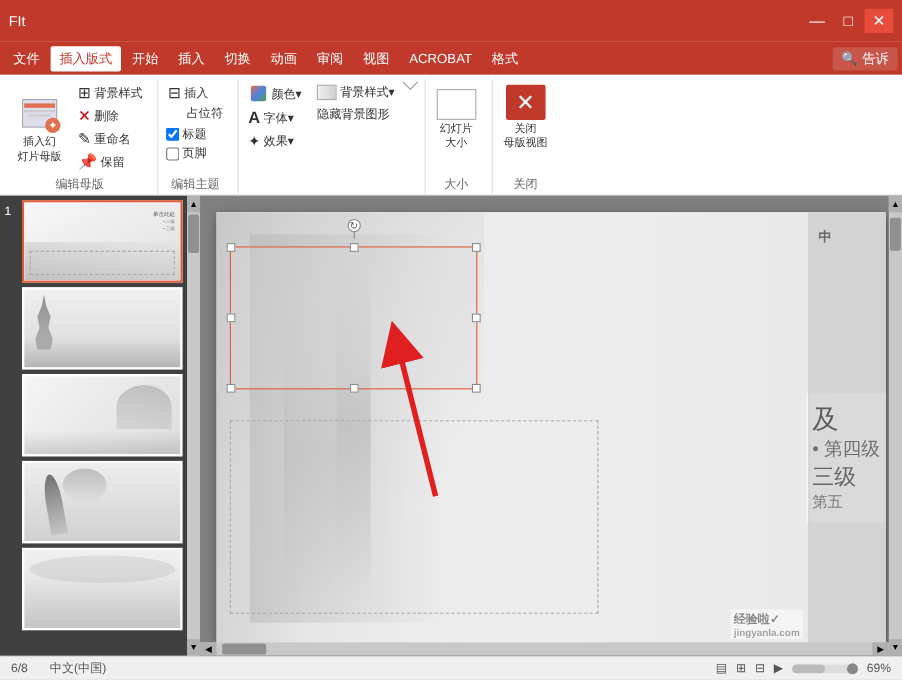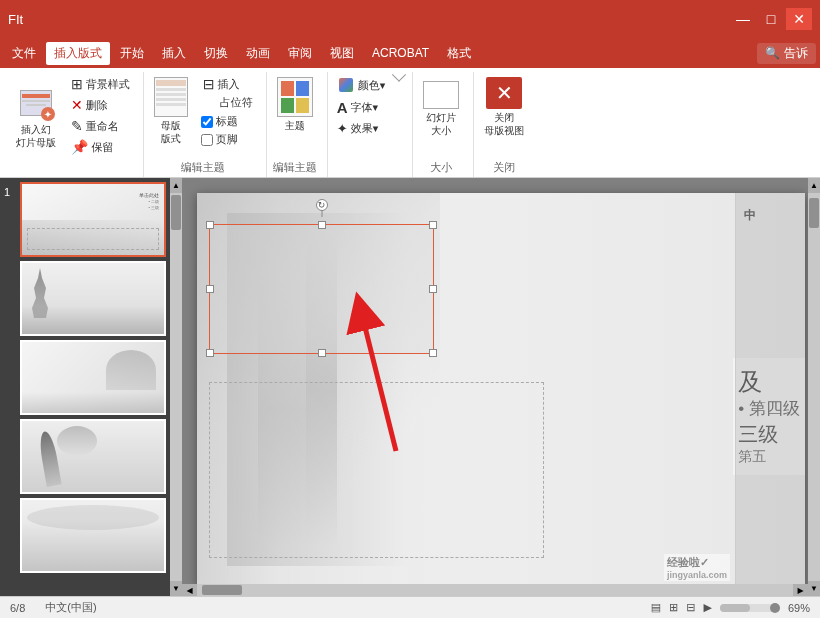--- a/index.html
+++ b/index.html
@@ -305,34 +305,25 @@
         <div class="ribbon-btn-small">
           <span style="font-size:14px;">✎</span>
           <span>重命名</span>
         </div>
         <div class="ribbon-btn-small">
           <span style="font-size:14px;">📌</span>
           <span>保留</span>
         </div>
       </div>
     </div>
+    <div class="ribbon-group-label">编辑母版</div>
   </div>
 
   <div class="ribbon-group">
     <div class="ribbon-group-content">
-      <div class="ribbon-btn">
-        <div style="width:34px; height:40px; border:1px solid #aaa; background:#f8f8f8; position:relative;">
-          <div style="width:30px; height:6px; background:#e8d0c0; margin:2px auto;"></div>
-          <div style="width:30px; height:3px; background:#ddd; margin:2px auto;"></div>
-          <div style="width:30px; height:3px; background:#ddd; margin:2px auto;"></div>
-          <div style="width:30px; height:3px; background:#ddd; margin:2px auto;"></div>
-          <div style="width:30px; height:3px; background:#ddd; margin:2px auto;"></div>
-        </div>
-        <span style="font-size:10px; text-align:center; line-height:1.3;">母版<br>版式</span>
-      </div>
       <div class="ribbon-col">
         <div class="ribbon-btn-small" style="flex-direction:column; align-items:flex-start;">
           <span style="display:flex; align-items:center; gap:3px;">
             <span style="font-size:14px;">⊟</span>
             <span>插入</span>
           </span>
           <span style="margin-left:17px;">占位符</span>
         </div>
         <label class="checkbox-row">
           <input type="checkbox" checked="" style="">
@@ -340,53 +331,47 @@
         </label>
         <label class="checkbox-row">
           <input type="checkbox" style="">
           <span>页脚</span>
         </label>
       </div>
     </div>
     <div class="ribbon-group-label">编辑主题</div>
   </div>
 
-  <div class="ribbon-group">
-    <div class="ribbon-group-content">
-      <div class="ribbon-btn">
-
-        <div style="width:36px; height:40px; background:#f8f8f8; border:1px solid #aaa; display:grid; grid-template-columns:1fr 1fr; gap:2px; padding:3px;">
-          <div style="background:#e07050;"></div>
-          <div style="background:#5080e0;"></div>
-          <div style="background:#50a050;"></div>
-          <div style="background:#e0c050;"></div>
-        </div>
-        <span style="font-size:10px;">主题</span>
-      </div>
-    </div>
-    <div class="ribbon-group-label">编辑主题</div>
-  </div>
 
   <div class="ribbon-group">
     <div class="ribbon-group-content">
       <div class="ribbon-col">
         <div class="ribbon-btn-small">
 
           <div style="width:18px; height:18px; display:flex; align-items:center; justify-content:center;">
             <div style="width:14px; height:14px; background:linear-gradient(to bottom right, #e07050, #5080e0, #50a050); border-radius:2px;"></div>
           </div>
           <span>颜色▾</span>
         </div>
         <div class="ribbon-btn-small">
           <span style="font-size:15px; font-weight:bold; color:#333;">A</span>
           <span>字体▾</span>
         </div>
         <div class="ribbon-btn-small">
           <span style="font-size:13px;">✦</span>
           <span>效果▾</span>
+        </div>
+      </div>
+      <div class="ribbon-col">
+        <div class="ribbon-btn-small">
+          <div style="width:18px; height:14px; background:linear-gradient(to right, #f0f0f0, #d0d0d0); border:1px solid #aaa;"></div>
+          <span>背景样式▾</span>
+        </div>
+        <div class="ribbon-btn-small">
+          <span>隐藏背景图形</span>
         </div>
       </div>
 
       <div style="display:flex; align-items:flex-end; padding-bottom:18px;">
         <div style="width:10px; height:10px; border-right:1px solid #999; border-bottom:1px solid #999; transform:rotate(45deg) translate(-3px,-3px); cursor:pointer;"></div>
       </div>
     </div>
   </div>
 
   <div class="ribbon-group">

